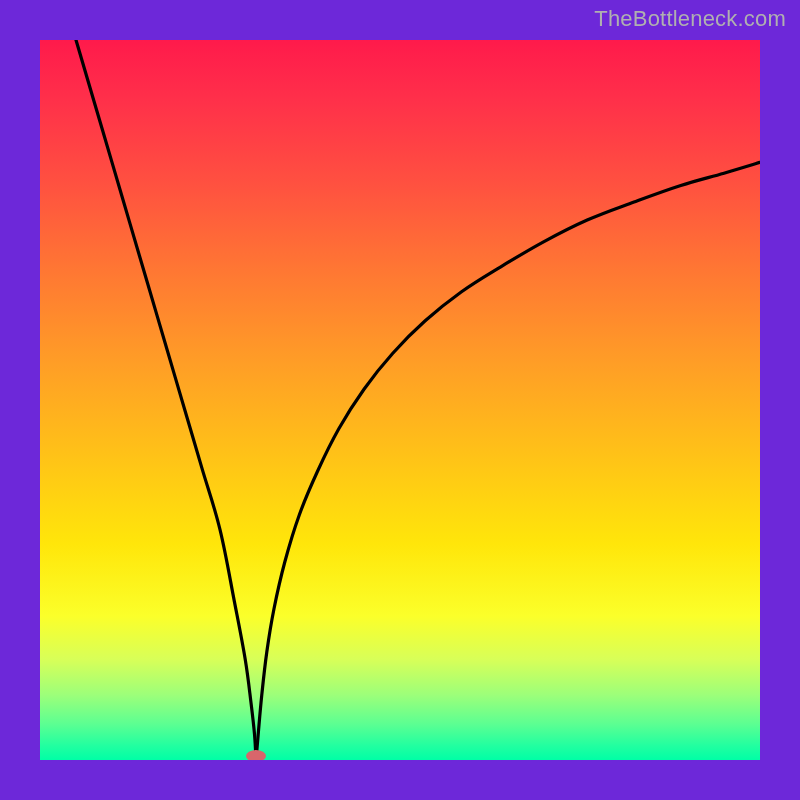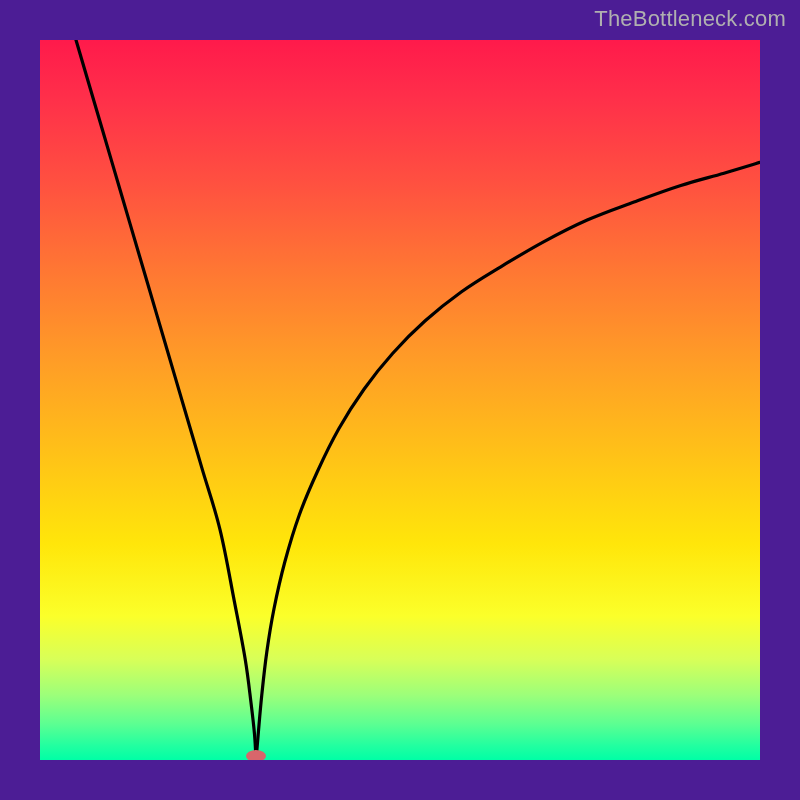--- a/index.html
+++ b/index.html
@@ -8,21 +8,21 @@
     width: 800px;
     height: 800px;
     background: #000;
     font-family: Arial, Helvetica, sans-serif;
     overflow: hidden;
   }
   .frame {
     position: relative;
     width: 800px;
     height: 800px;
-    background: #4c1d95;
+    background: #6d28d9;
   }
   .plot-area {
     position: absolute;
     left: 40px;
     top: 40px;
     width: 720px;
     height: 720px;
     background: linear-gradient(to bottom,
       #ff1a4b 0%,
       #ff2f4a 8%,

